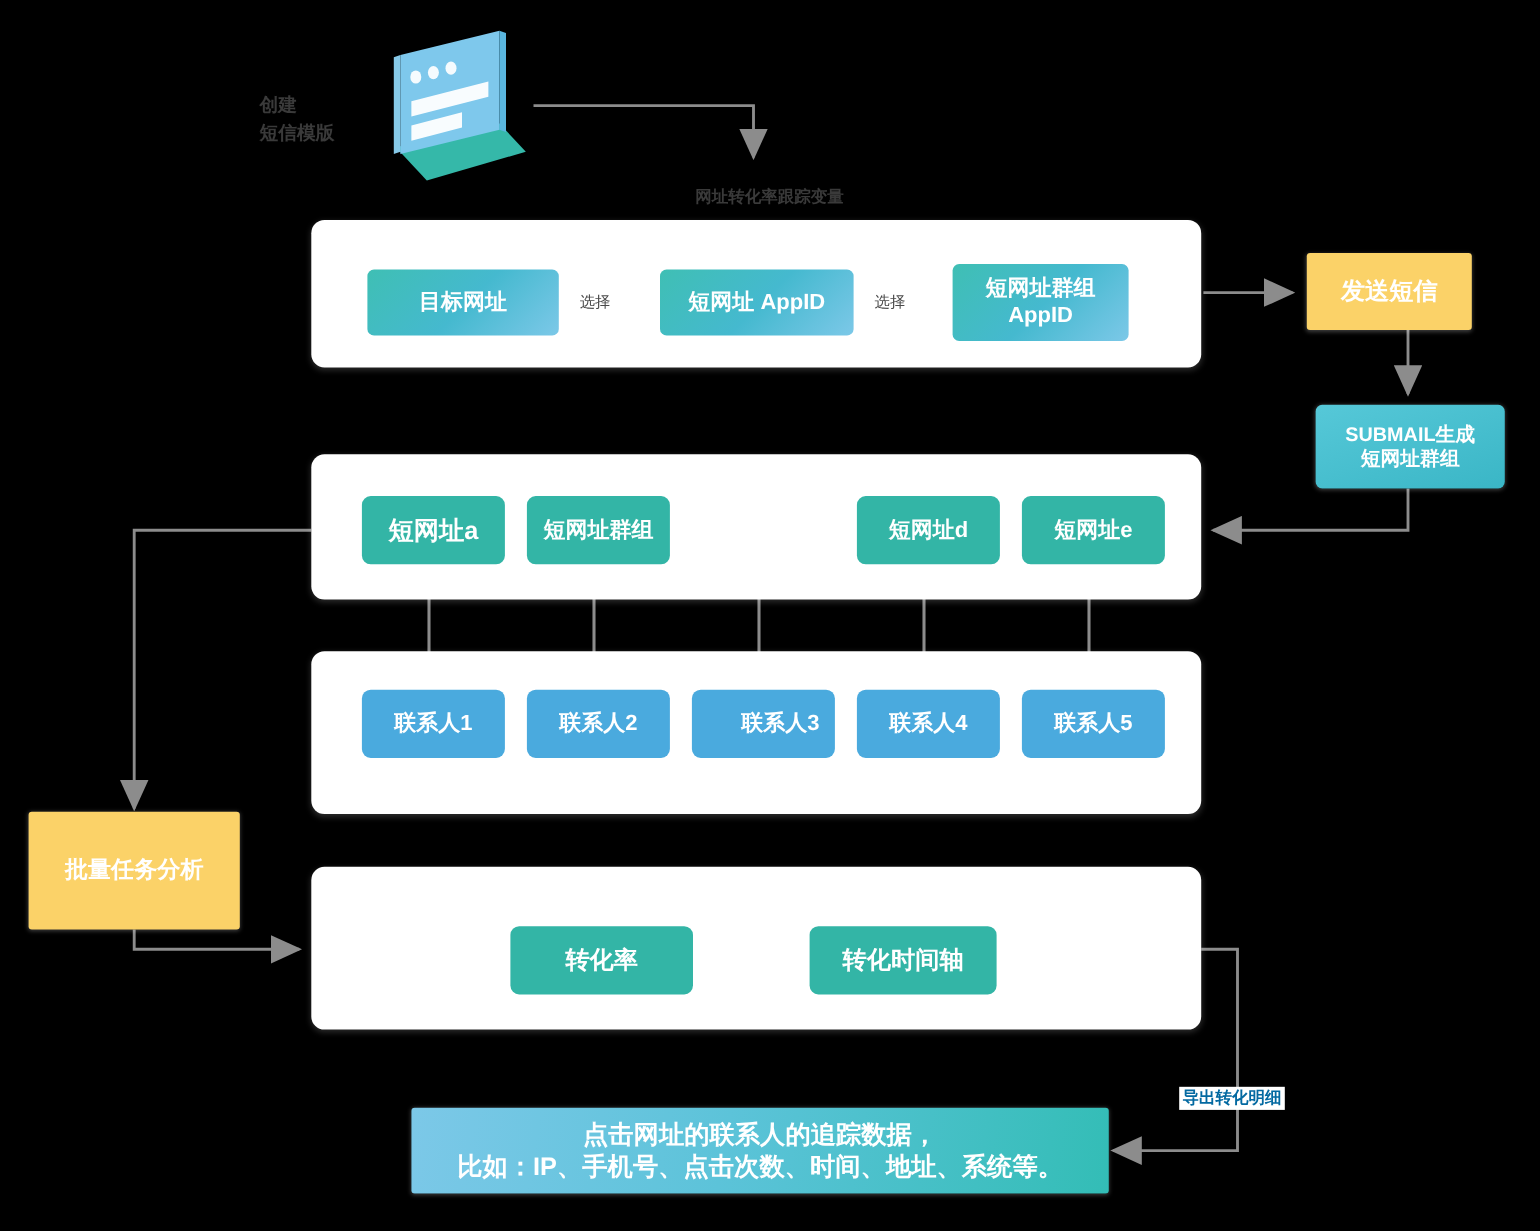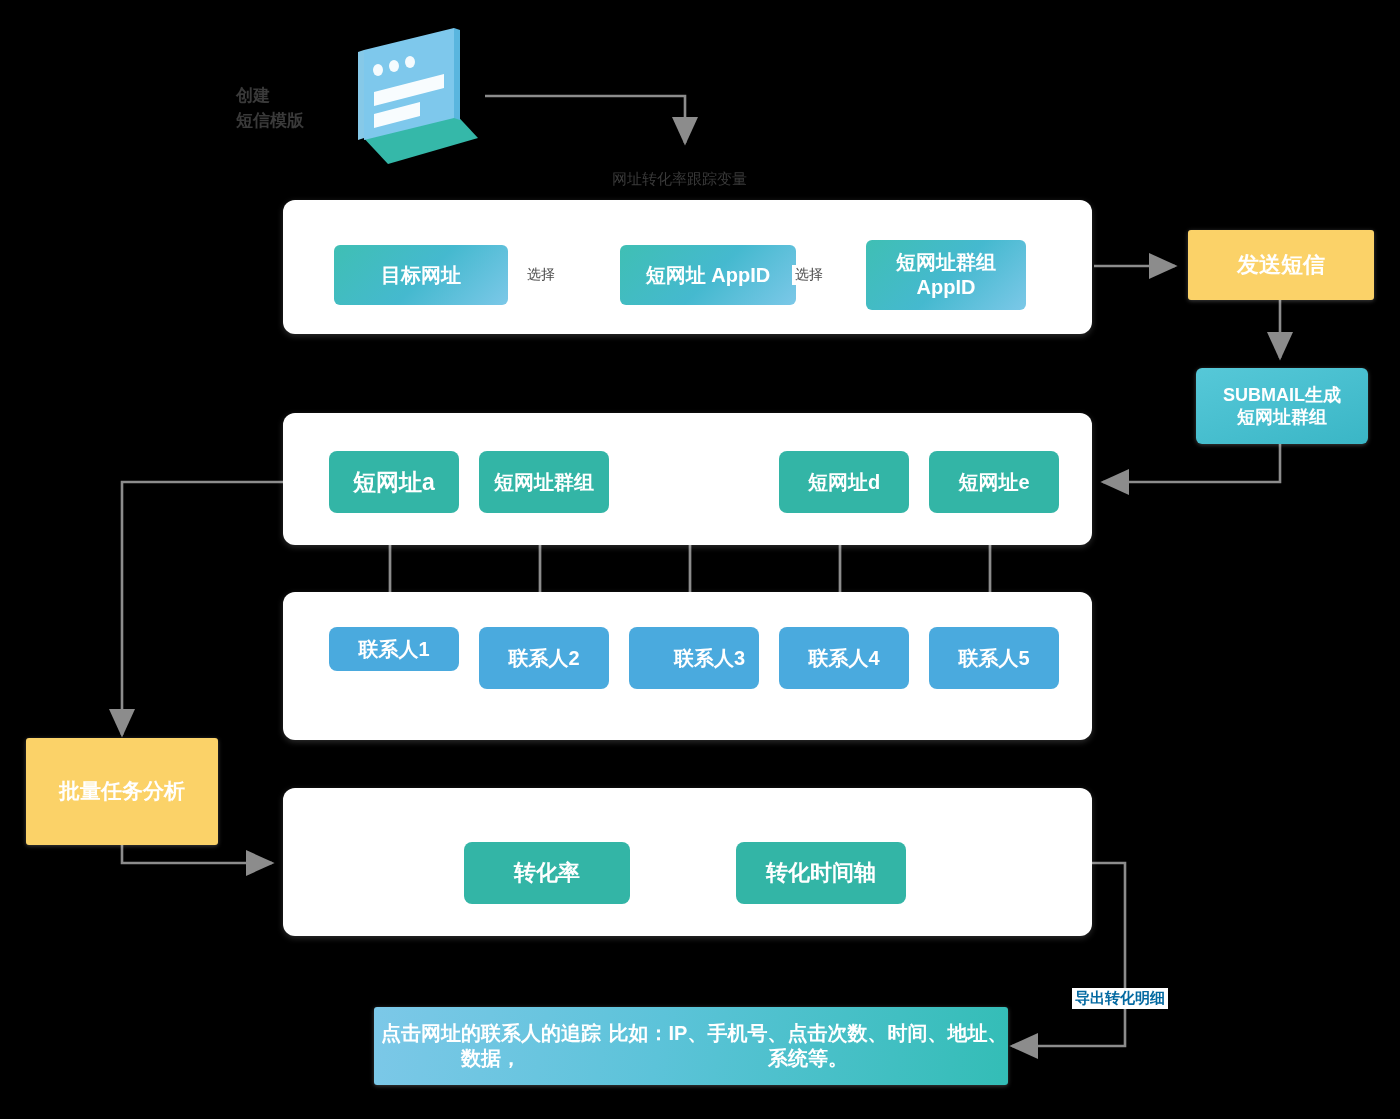--- a/index.html
+++ b/index.html
@@ -68,22 +68,23 @@
   .lbl-edge{
     color:#4a4a4a;
     font-size:14px;
     background:#ffffff;
     padding:1px 3px;
     white-space:nowrap;
   }
   .lbl-plain{
     color:#3a3a3a;
     font-size:15px;
-    font-weight:normal;
+    font-weight:bold;
     white-space:nowrap;
+    margin-left:20px;
   }
 
   svg.wires{position:absolute;left:0;top:0;width:1400px;height:1119px;pointer-events:none;}
 </style>
 </head>
 <body>
 
 <div id="stage">
 
   <svg class="wires" viewBox="0 0 1400 1119">
@@ -153,53 +154,53 @@
   <div class="abs lbl" style="left:236px;top:84px;width:110px;font-size:17px;">创建
 短信模版</div>
 
   <div class="abs lbl-plain" style="left:612px;top:170px;">网址转化率跟踪变量</div>
 
   <div class="abs panel" style="left:283px;top:200px;width:809px;height:134px;"></div>
 
   <div class="abs node node-grad" style="left:334px;top:245px;width:174px;height:60px;font-size:20px;">目标网址</div>
   <div class="abs lbl-edge" style="left:524px;top:265px;">选择</div>
 
-  <div class="abs node node-grad" style="left:600px;top:245px;width:176px;height:60px;font-size:20px;margin-left:20px;">短网址 AppID</div>
+  <div class="abs node node-grad" style="left:600px;top:245px;width:176px;height:60px;font-size:20px;">短网址 AppID</div>
   <div class="abs lbl-edge" style="left:792px;top:265px;">选择</div>
 
   <div class="abs node node-grad" style="left:866px;top:240px;width:160px;height:70px;font-size:20px;white-space:pre-line;">短网址群组
 AppID</div>
 
-  <div class="abs node node-amber" style="left:1188px;top:230px;width:186px;height:70px;font-size:22px;">发送短信</div>
+  <div class="abs node node-amber" style="left:1188px;top:230px;width:150px;height:70px;font-size:22px;">发送短信</div>
 
   <div class="abs node node-cyan" style="left:1196px;top:368px;width:172px;height:76px;font-size:18px;white-space:pre-line;">SUBMAIL生成
 短网址群组</div>
 
   <div class="abs panel" style="left:283px;top:413px;width:809px;height:132px;"></div>
 
   <div class="abs node node-teal" style="left:329px;top:451px;width:130px;height:62px;font-size:23px;">短网址a</div>
   <div class="abs node node-teal" style="left:479px;top:451px;width:130px;height:62px;font-size:20px;">短网址群组</div>
   <div class="abs node node-teal" style="left:779px;top:451px;width:130px;height:62px;font-size:20px;">短网址d</div>
   <div class="abs node node-teal" style="left:929px;top:451px;width:130px;height:62px;font-size:20px;">短网址e</div>
 
   <div class="abs panel" style="left:283px;top:592px;width:809px;height:148px;"></div>
 
-  <div class="abs node node-blue" style="left:329px;top:627px;width:130px;height:44px;font-size:20px;">联系人1</div>
+  <div class="abs node node-blue" style="left:329px;top:627px;width:130px;height:62px;font-size:20px;">联系人1</div>
   <div class="abs node node-blue" style="left:479px;top:627px;width:130px;height:62px;font-size:20px;">联系人2</div>
   <div class="abs node node-blue" style="left:629px;top:627px;width:130px;height:62px;font-size:20px;padding-left:31px;">联系人3</div>
   <div class="abs node node-blue" style="left:779px;top:627px;width:130px;height:62px;font-size:20px;">联系人4</div>
   <div class="abs node node-blue" style="left:929px;top:627px;width:130px;height:62px;font-size:20px;">联系人5</div>
 
   <div class="abs node node-amber" style="left:26px;top:738px;width:192px;height:107px;font-size:21px;">批量任务分析</div>
 
   <div class="abs panel" style="left:283px;top:788px;width:809px;height:148px;"></div>
 
   <div class="abs node node-teal" style="left:736px;top:842px;width:170px;height:62px;font-size:22px;">转化时间轴</div>
   <div class="abs node node-teal" style="left:464px;top:842px;width:166px;height:62px;font-size:22px;">转化率</div>
 
   <div class="abs lbl-edge" style="left:1072px;top:988px;font-size:15px;color:#0369a1;font-weight:bold;">导出转化明细</div>
 
-  <div class="abs node node-wide-grad" style="left:374px;top:1007px;width:634px;height:78px;flex-direction:row;font-size:20px;">
+  <div class="abs node node-wide-grad" style="left:374px;top:1007px;width:634px;height:78px;flex-direction:column;font-size:23px;">
     <span>点击网址的联系人的追踪数据，</span>
     <span>比如：IP、手机号、点击次数、时间、地址、系统等。</span>
   </div>
 
 </div>
 
 </body></html>

